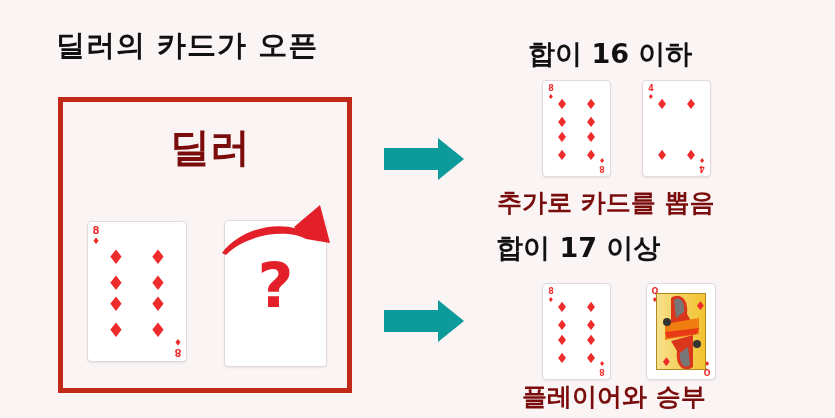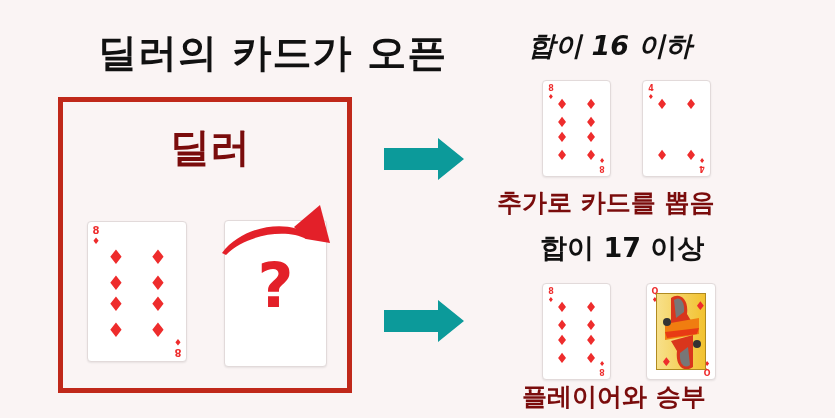--- a/index.html
+++ b/index.html
@@ -5,22 +5,22 @@
     html, body { margin: 0; padding: 0; }
     body {
       width: 835px; height: 418px; overflow: hidden;
       background: #faf4f4;
       position: relative;
       font-family: "DejaVu Sans", sans-serif;
     }
     .abs { position: absolute; }
     .title-main {
       left: 56px; top: 26px; width: 320px;
-      font-size: 39px; font-weight: bold; color: #111;
-      letter-spacing: 1px; white-space: nowrap; margin-left: 42px;
+      font-size: 29px; font-weight: bold; color: #111;
+      letter-spacing: 1px; white-space: nowrap;
     }
     .dealer-box {
       left: 58px; top: 97px; width: 294px; height: 296px;
       border: 5px solid #c0281a; box-sizing: border-box;
     }
     .dealer-label {
       left: 150px; top: 120px; width: 120px; text-align: center;
       font-size: 40px; font-weight: bold; color: #7a0c0c;
     }
     .card {
@@ -82,21 +82,21 @@
   <path d="M76 22 L 102 0 L 112 38 L 88 34 Z" fill="#e32029"></path>
 </svg>
 
 <svg class="abs arrow" style="left:384px;top:138px;" viewBox="0 0 80 42">
   <polygon points="0,10 54,10 54,0 80,21 54,42 54,32 0,32" fill="#0c9a9a"></polygon>
 </svg>
 <svg class="abs arrow" style="left:384px;top:300px;" viewBox="0 0 80 42">
   <polygon points="0,10 54,10 54,0 80,21 54,42 54,32 0,32" fill="#0c9a9a"></polygon>
 </svg>
 
-<div class="abs h-title" style="left:528px;top:28px;font-style:italic;">합이 16 이하</div>
+<div class="abs h-title" style="left:528px;top:36px;">합이 16 이하</div>
 
 <div class="abs card" style="left:542px;top:80px;width:67px;height:95px;">
   <div class="corner tl" style="font-size:8px;line-height:8px;"><span>8</span><span class="suit" style="font-size:7px;">♦</span></div>
   <div class="corner br" style="font-size:8px;line-height:8px;"><span>8</span><span class="suit" style="font-size:7px;">♦</span></div>
   <span class="pip" style="left:19px;top:23px;font-size:14px;">♦</span>
   <span class="pip" style="left:48px;top:23px;font-size:14px;">♦</span>
   <span class="pip" style="left:19px;top:41px;font-size:14px;">♦</span>
   <span class="pip" style="left:48px;top:41px;font-size:14px;">♦</span>
   <span class="pip" style="left:19px;top:56px;font-size:14px;">♦</span>
   <span class="pip" style="left:48px;top:56px;font-size:14px;">♦</span>
@@ -108,21 +108,21 @@
   <div class="corner tl" style="font-size:8px;line-height:8px;"><span>4</span><span class="suit" style="font-size:7px;">♦</span></div>
   <div class="corner br" style="font-size:8px;line-height:8px;"><span>4</span><span class="suit" style="font-size:7px;">♦</span></div>
   <span class="pip" style="left:19px;top:23px;font-size:14px;">♦</span>
   <span class="pip" style="left:48px;top:23px;font-size:14px;">♦</span>
   <span class="pip" style="left:19px;top:74px;font-size:14px;">♦</span>
   <span class="pip" style="left:48px;top:74px;font-size:14px;">♦</span>
 </div>
 
 <div class="abs h-sub" style="left:497px;top:186px;">추가로 카드를 뽑음</div>
 
-<div class="abs h-title" style="left:540px;top:230px;">합이 17 이상</div>
+<div class="abs h-title" style="left:496px;top:230px;">합이 17 이상</div>
 
 <div class="abs card" style="left:542px;top:283px;width:67px;height:95px;">
   <div class="corner tl" style="font-size:8px;line-height:8px;"><span>8</span><span class="suit" style="font-size:7px;">♦</span></div>
   <div class="corner br" style="font-size:8px;line-height:8px;"><span>8</span><span class="suit" style="font-size:7px;">♦</span></div>
   <span class="pip" style="left:19px;top:23px;font-size:14px;">♦</span>
   <span class="pip" style="left:48px;top:23px;font-size:14px;">♦</span>
   <span class="pip" style="left:19px;top:41px;font-size:14px;">♦</span>
   <span class="pip" style="left:48px;top:41px;font-size:14px;">♦</span>
   <span class="pip" style="left:19px;top:56px;font-size:14px;">♦</span>
   <span class="pip" style="left:48px;top:56px;font-size:14px;">♦</span>

